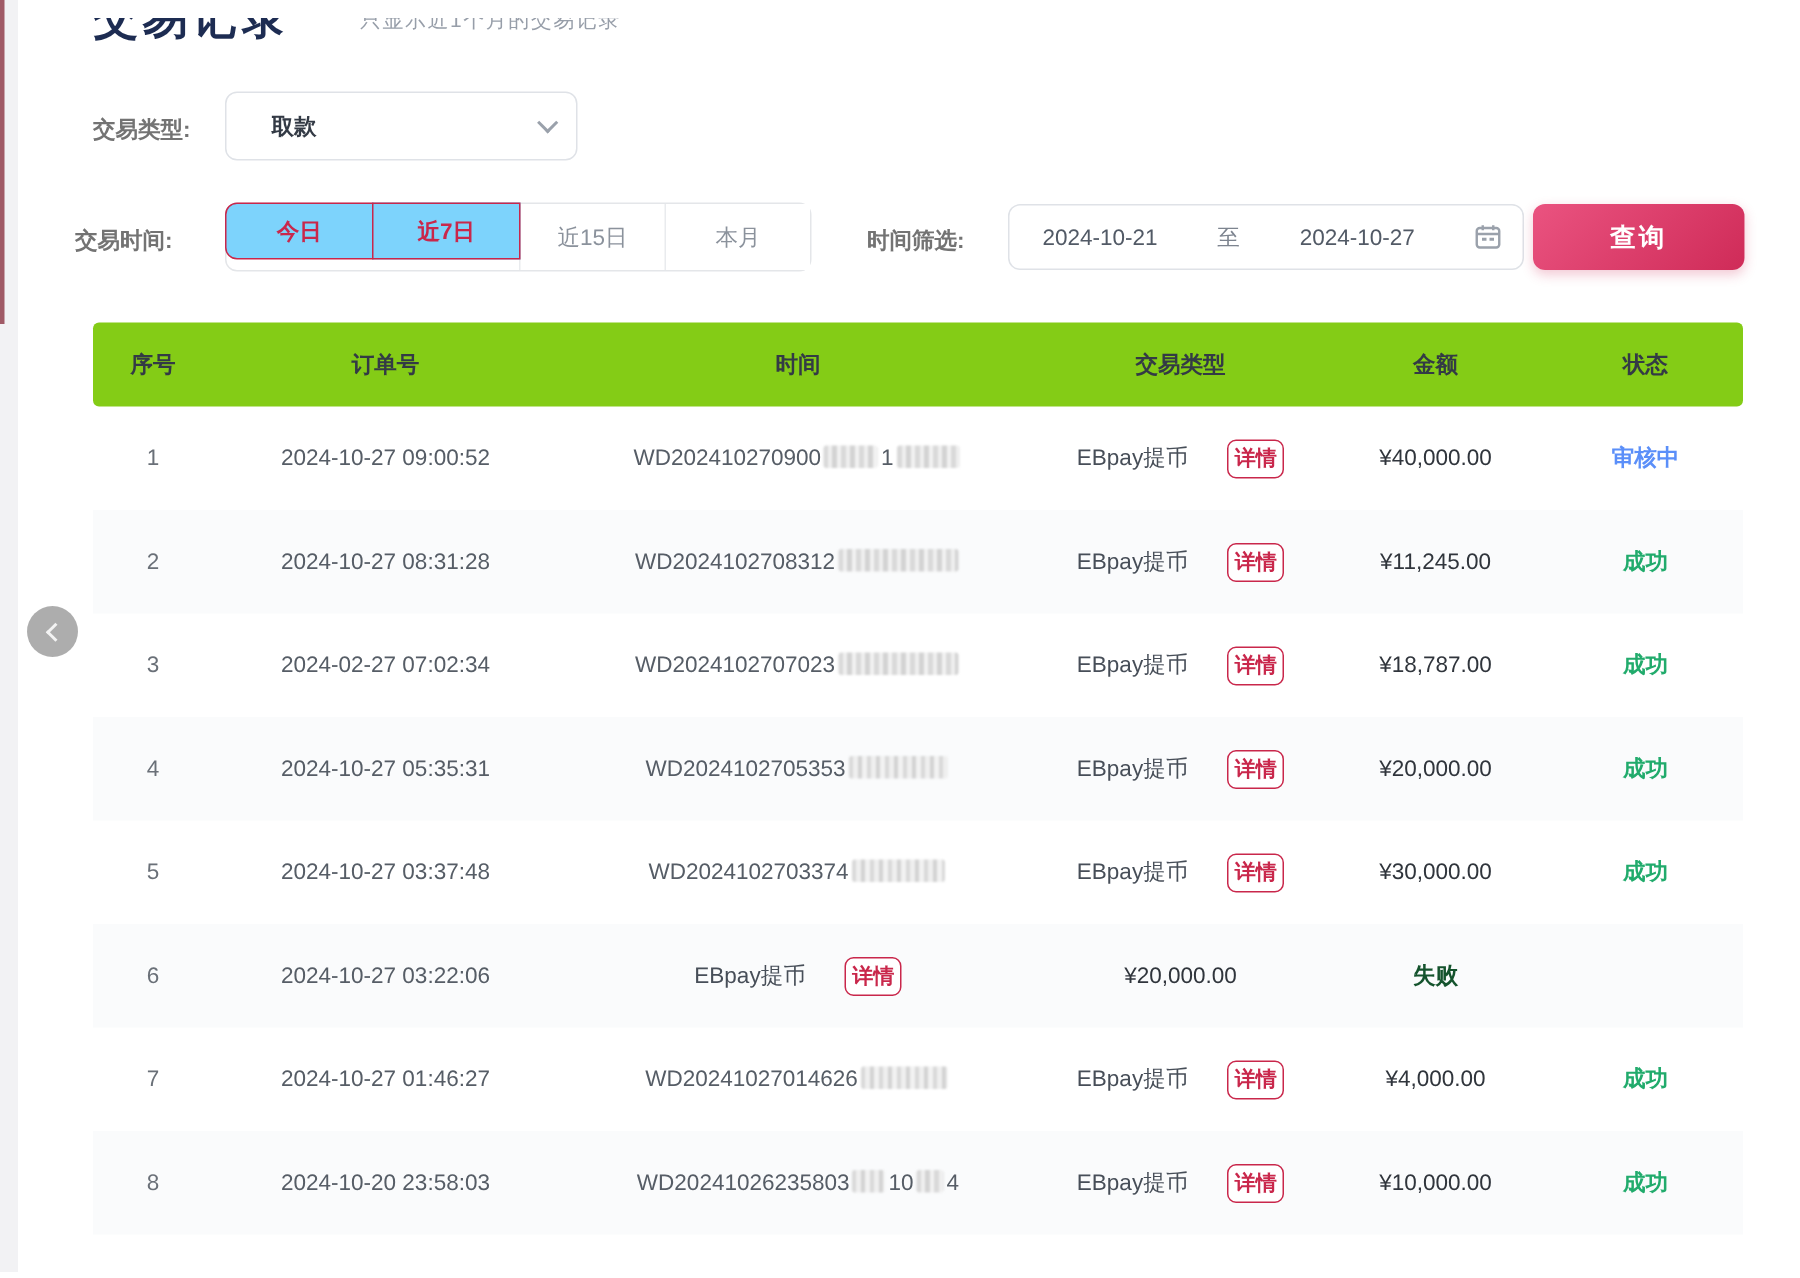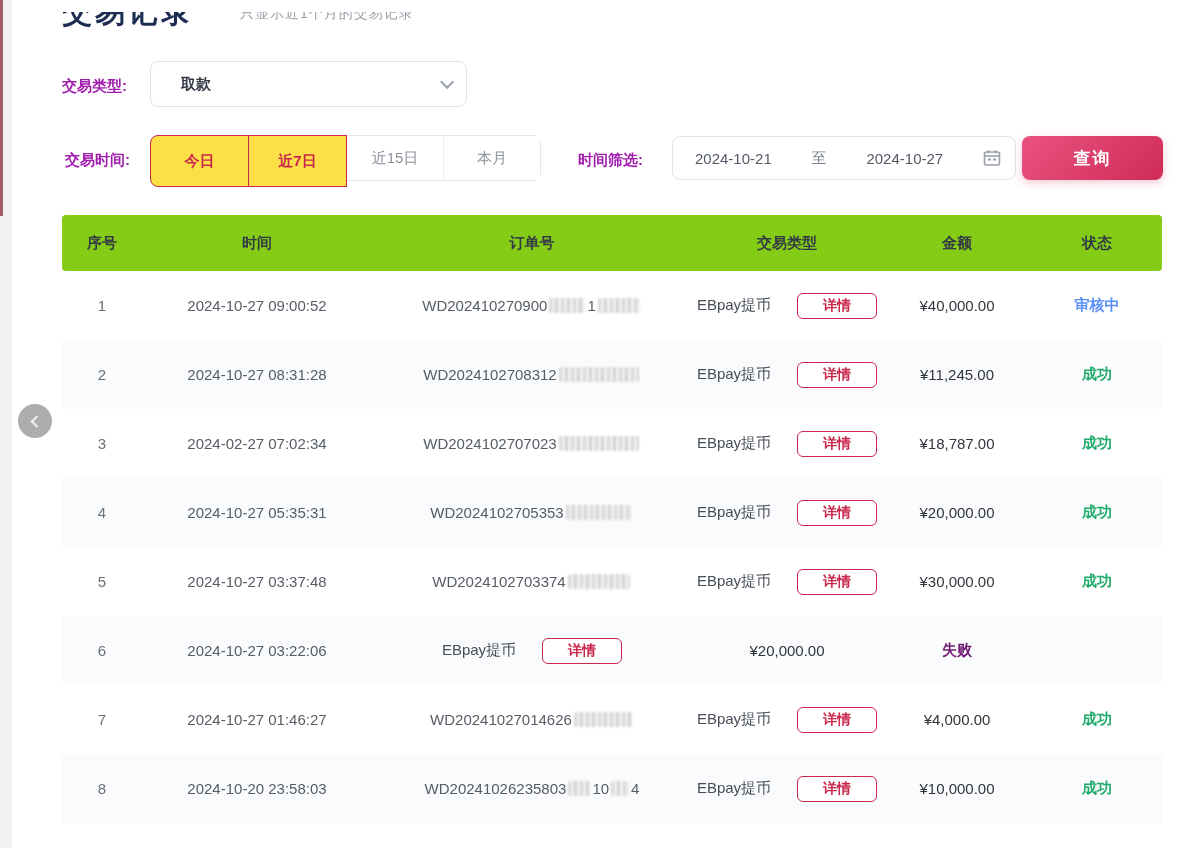--- a/index.html
+++ b/index.html
@@ -12,40 +12,40 @@
 
   .card { position:absolute; left:12px; top:0; width:1188px; height:848px; background:#ffffff;
           border-bottom:1px solid #d9d9d9;margin-top:12px; }
 
   
   .page-header { position:absolute; left:0; top:0; right:0; height:17px; overflow:hidden; }
   .page-title { position:absolute; left:50px; top:-20px; font-size:30px; font-weight:800;
                 color:#1d2c52; letter-spacing:3px; }
   .page-subtitle { position:absolute; left:228px; top:-7px; font-size:14px; color:#979ea9; letter-spacing:1px; }
 
-  .label { font-size:15px; color:#a21caf; font-weight:600; }
+  .label { font-size:15px; color:#737373; font-weight:600; }
 
   
   .lbl-type { position:absolute; left:50px; top:65px; }
-  .select { position:absolute; left:138px; top:49px; width:317px; height:46px;
+  .select { position:absolute; left:138px; top:49px; width:235px; height:46px;
             border:1px solid #dfe2e7; border-radius:8px; background:#fff;
             display:flex; align-items:center; padding:0 16px 0 30px; cursor:pointer;gap:22px; }
   .select-value { flex:1; font-size:15px; font-weight:700; color:#333a45; }
   .caret-down { width:10px; height:10px; border-right:2px solid #9aa1ab; border-bottom:2px solid #9aa1ab;
                 transform:rotate(45deg) translateY(-3px); }
 
   
-  .lbl-time { position:absolute; left:53px; top:139px; }
+  .lbl-time { position:absolute; left:38px; top:139px; }
   .segmented { position:absolute; left:138px; top:123px; height:46px; display:flex;
                border:1px solid #e4e6e9; border-radius:8px; background:#fff; }
   .seg { width:97px; height:44px; display:flex; align-items:center; justify-content:center;
          font-size:15px; color:#8b929c; cursor:pointer; position:relative; background:#fff; }
   .seg + .seg { border-left:1px solid #e9ebee; }
-  .seg.active { border:1px solid #c9274b !important; margin:-1px; width:99px; height:52px;
-                color:#c9274b; font-weight:700; z-index:2; background:#fde047; }
+  .seg.active { border:1px solid #c9274b !important; margin:-1px; width:99px; height:38px;
+                color:#c9274b; font-weight:700; z-index:2; background:#7dd3fc; }
   .seg.active.first { border-radius:8px 0 0 8px; margin-right:0; }
   .seg.active + .seg.active { margin-left:-1px; }
 
   .lbl-range { position:absolute; left:566px; top:139px; }
   .daterange { position:absolute; left:660px; top:124px; width:344px; height:44px;
                border:1px solid #dfe2e7; border-radius:8px; background:#fff;
                display:flex; align-items:center; justify-content:space-between; padding:0 14px 0 22px; }
   .date-text { font-size:15px; color:#525a66; cursor:pointer; }
   .date-sep { font-size:15px; color:#7d848f; }
   .cal-icon { width:18px; height:18px; cursor:pointer; flex:0 0 auto; }
@@ -67,24 +67,24 @@
   .t-row { height:69px; font-size:15px; color:#565d66; }
   .t-row:nth-child(even) { background:#fafbfc; }
   .c-index { text-align:center; color:#6a7078; }
   .c-time  { text-align:center; }
   .c-order { text-align:center; white-space:nowrap; }
   .c-type  { display:flex; align-items:center; justify-content:center; gap:26px; color:#474e58; }
   .c-amount{ text-align:center; color:#30353c; }
   .c-status{ text-align:center; font-weight:700; }
   .st-pending { color:#5b8ff9; }
   .st-success { color:#21ab6c; }
-  .st-failed  { color:#701a75; }
+  .st-failed  { color:#14532d; }
 
   .detail-chip { display:inline-flex; align-items:center; justify-content:center;
-                 padding:3px 25px; border:1px solid #c9274b; border-radius:6px;
+                 padding:3px 4px; border:1px solid #c9274b; border-radius:6px;
                  color:#c9274b; font-size:14px; font-weight:700; cursor:pointer; background:#fff; }
 
   .mask { display:inline-block; height:15px; border-radius:2px; vertical-align:-2px; margin:0 2px;
           background:repeating-linear-gradient(90deg,#d9d9d9 0 3px,#efefef 3px 6px,#d3d3d3 6px 9px,#f2f2f2 9px 12px);
           filter:blur(.8px); }
 
   .collapse-btn { position:absolute; left:18px; top:404px; width:34px; height:34px; border-radius:50%;
                   background:#a7a7a7; opacity:.92; border:none; cursor:pointer; z-index:5;
                   display:flex; align-items:center; justify-content:center; }
   .chevron-left { width:9px; height:9px; border-left:2px solid #f2f2f2; border-bottom:2px solid #f2f2f2;
@@ -131,22 +131,22 @@
         <rect x="5" y="9.5" width="3" height="2" fill="#9aa1ab"></rect>
         <rect x="10" y="9.5" width="3" height="2" fill="#9aa1ab"></rect>
       </svg>
     </div>
 
     <button class="search-btn">查询</button>
 
     <div class="table">
       <div class="t-head">
         <div>序号</div>
+        <div>订单号</div>
         <div>时间</div>
-        <div>订单号</div>
         <div>交易类型</div>
         <div>金额</div>
         <div>状态</div>
       </div>
       <div id="tbody">
   <div class="t-row">
     <div class="c-index">1</div>
     <div class="c-time">2024-10-27 09:00:52</div>
     <div class="c-order">WD202410270900<span class="mask" style="width: 36px;"></span>1<span class="mask" style="width: 42px;"></span></div>
     <div class="c-type">

